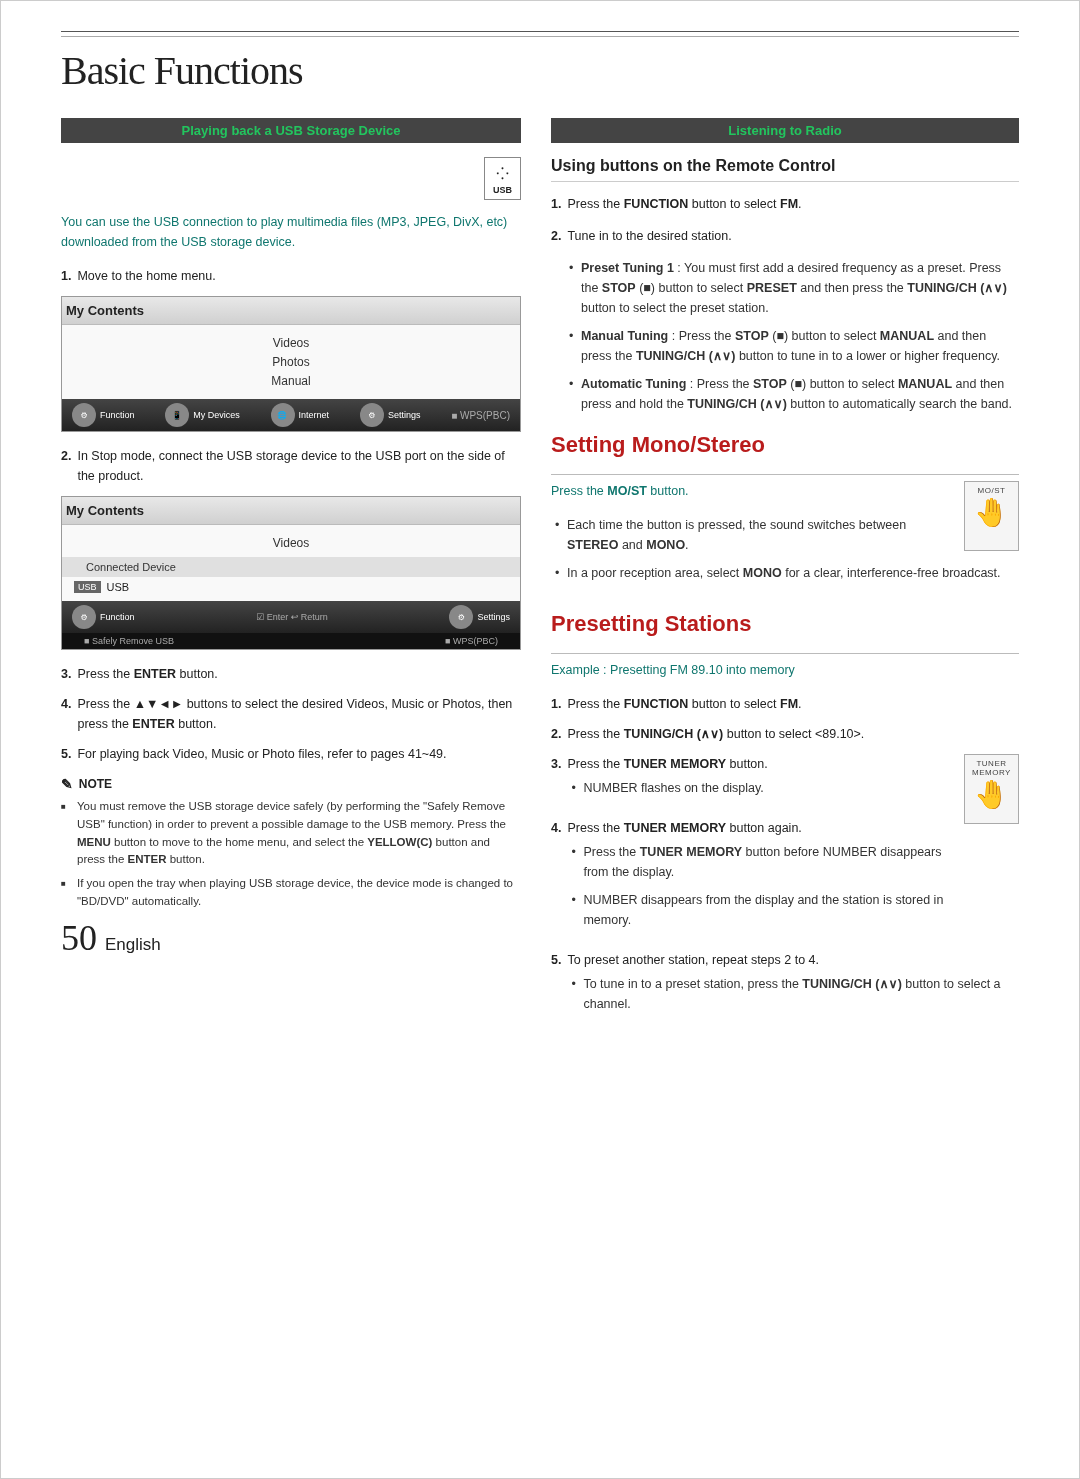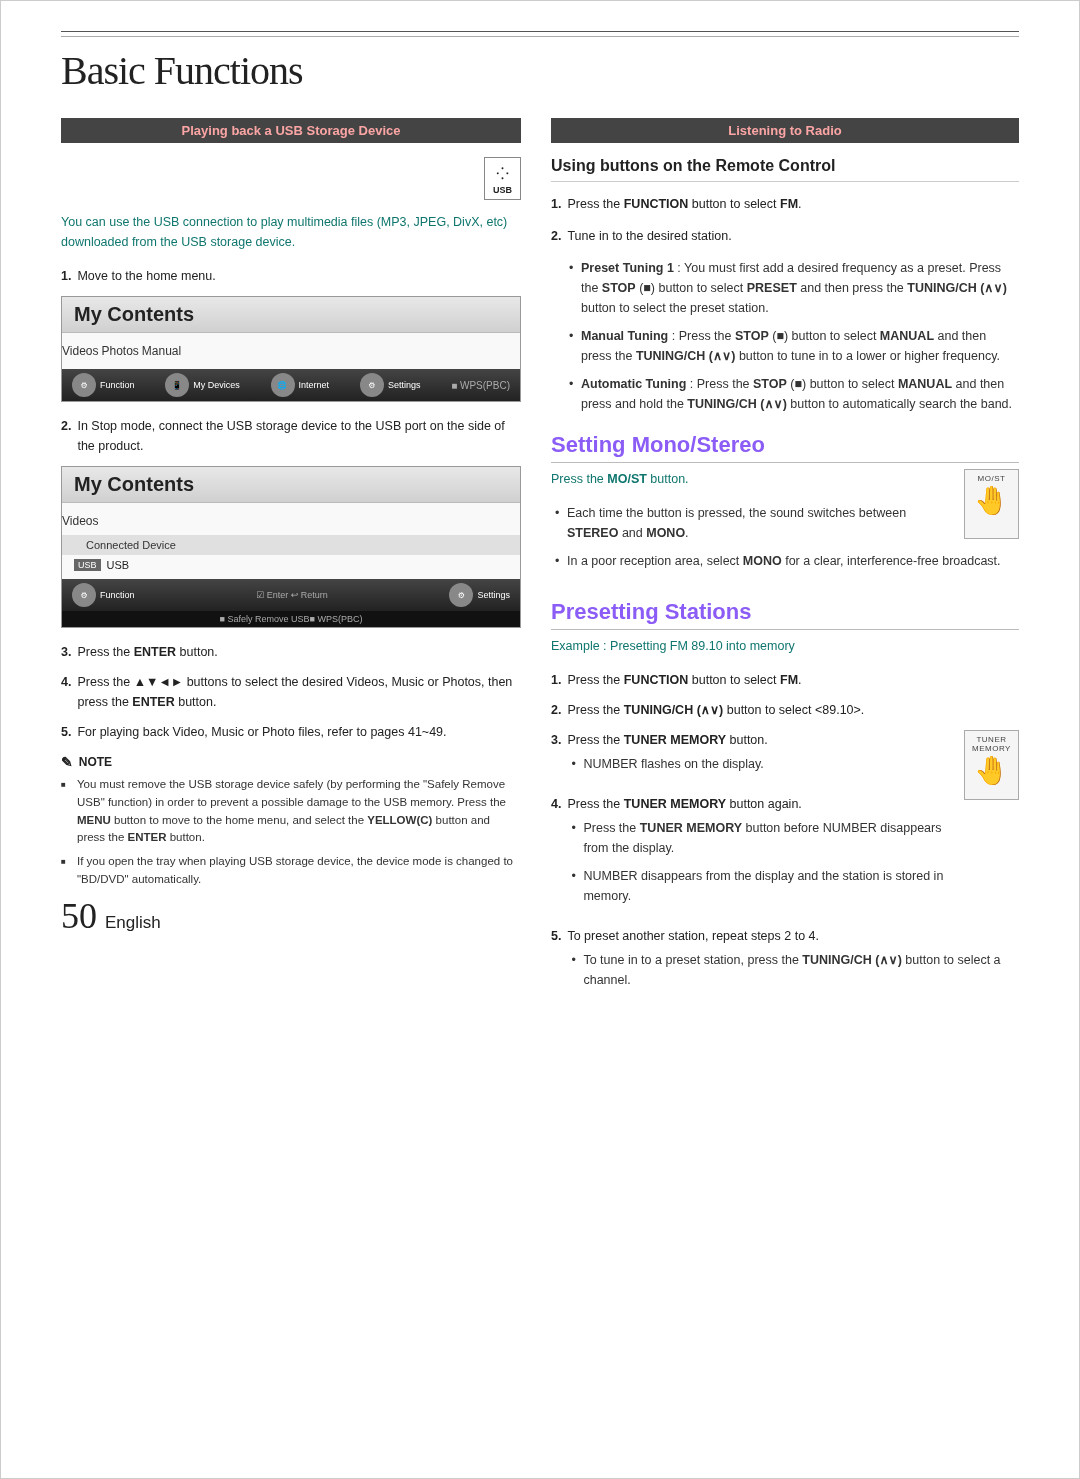--- a/index.html
+++ b/index.html
@@ -46,21 +46,21 @@
       width: 460px;
       flex-shrink: 0;
     }
     .right-col {
       flex: 1;
     }
 
     
     .section-header {
       background: #444;
-      color: #fca5a5;
+      color: #22c55e;
       font-size: 13px;
       font-weight: bold;
       padding: 5px 14px;
       margin-bottom: 14px;
       display: inline-block;
       width: 100%;
       text-align: center;
     }
 
     .usb-icon-box {
@@ -104,28 +104,29 @@
     
     .my-contents-box {
       border: 1px solid #999;
       margin-bottom: 14px;
       width: 100%;
       background: #f9f9f9;
       position: relative;
     }
     .my-contents-header {
       background: linear-gradient(to bottom, #e8e8e8, #d0d0d0);
-      padding: 6px 12px;
-      font-size: 20px;
+      padding: 6px 4px;
+      font-size: 13px;
       font-weight: bold;
       color: #222;
       border-bottom: 1px solid #bbb;
     }
     .my-contents-menu {
       display: flex;
+      flex-direction: column;
       align-items: center;
       padding: 10px 0 6px;
       gap: 3px;
     }
     .my-contents-menu-item {
       font-size: 12px;
       color: #333;
       padding: 1px 0;
     }
     .my-contents-bottom-bar {
@@ -268,24 +269,24 @@
       content: "•";
       position: absolute;
       left: 0;
     }
 
     .bold { font-weight: bold; }
 
     .section-title-large {
       font-size: 22px;
       font-weight: bold;
-      color: #8b5cf6;
+      color: #b91c1c;
       margin: 18px 0 6px;
       border-bottom: 1px solid #bbb;
-      padding-bottom: 4px;
+      padding-bottom: 16px;
     }
 
     .monost-icon-area {
       float: right;
       margin-left: 10px;
       margin-bottom: 6px;
     }
     .tuner-icon-area {
       float: right;
       margin-left: 10px;
@@ -421,21 +422,21 @@
           <div class="bottom-bar-icon">
             <div class="bottom-bar-icon-circle">⚙</div>
             <span style="font-size:9px;">Function</span>
           </div>
           <span style="color:#aaa; font-size:9px;">☑ Enter  ↩ Return</span>
           <div class="bottom-bar-icon">
             <div class="bottom-bar-icon-circle">⚙</div>
             <span style="font-size:9px;">Settings</span>
           </div>
         </div>
-        <div style="background:#111; padding:3px 10px; display:flex; justify-content:center;">
+        <div style="background:#111; padding:3px 22px; display:flex; justify-content:space-between;">
           <span class="safe-remove-text">■ Safely Remove USB</span>
           <span class="safe-remove-text">■ WPS(PBC)</span>
         </div>
       </div>
 
       
       <div class="numbered-item">
         <span class="num">3.</span>
         <span class="item-text">Press the <strong>ENTER</strong> button.</span>
       </div>

